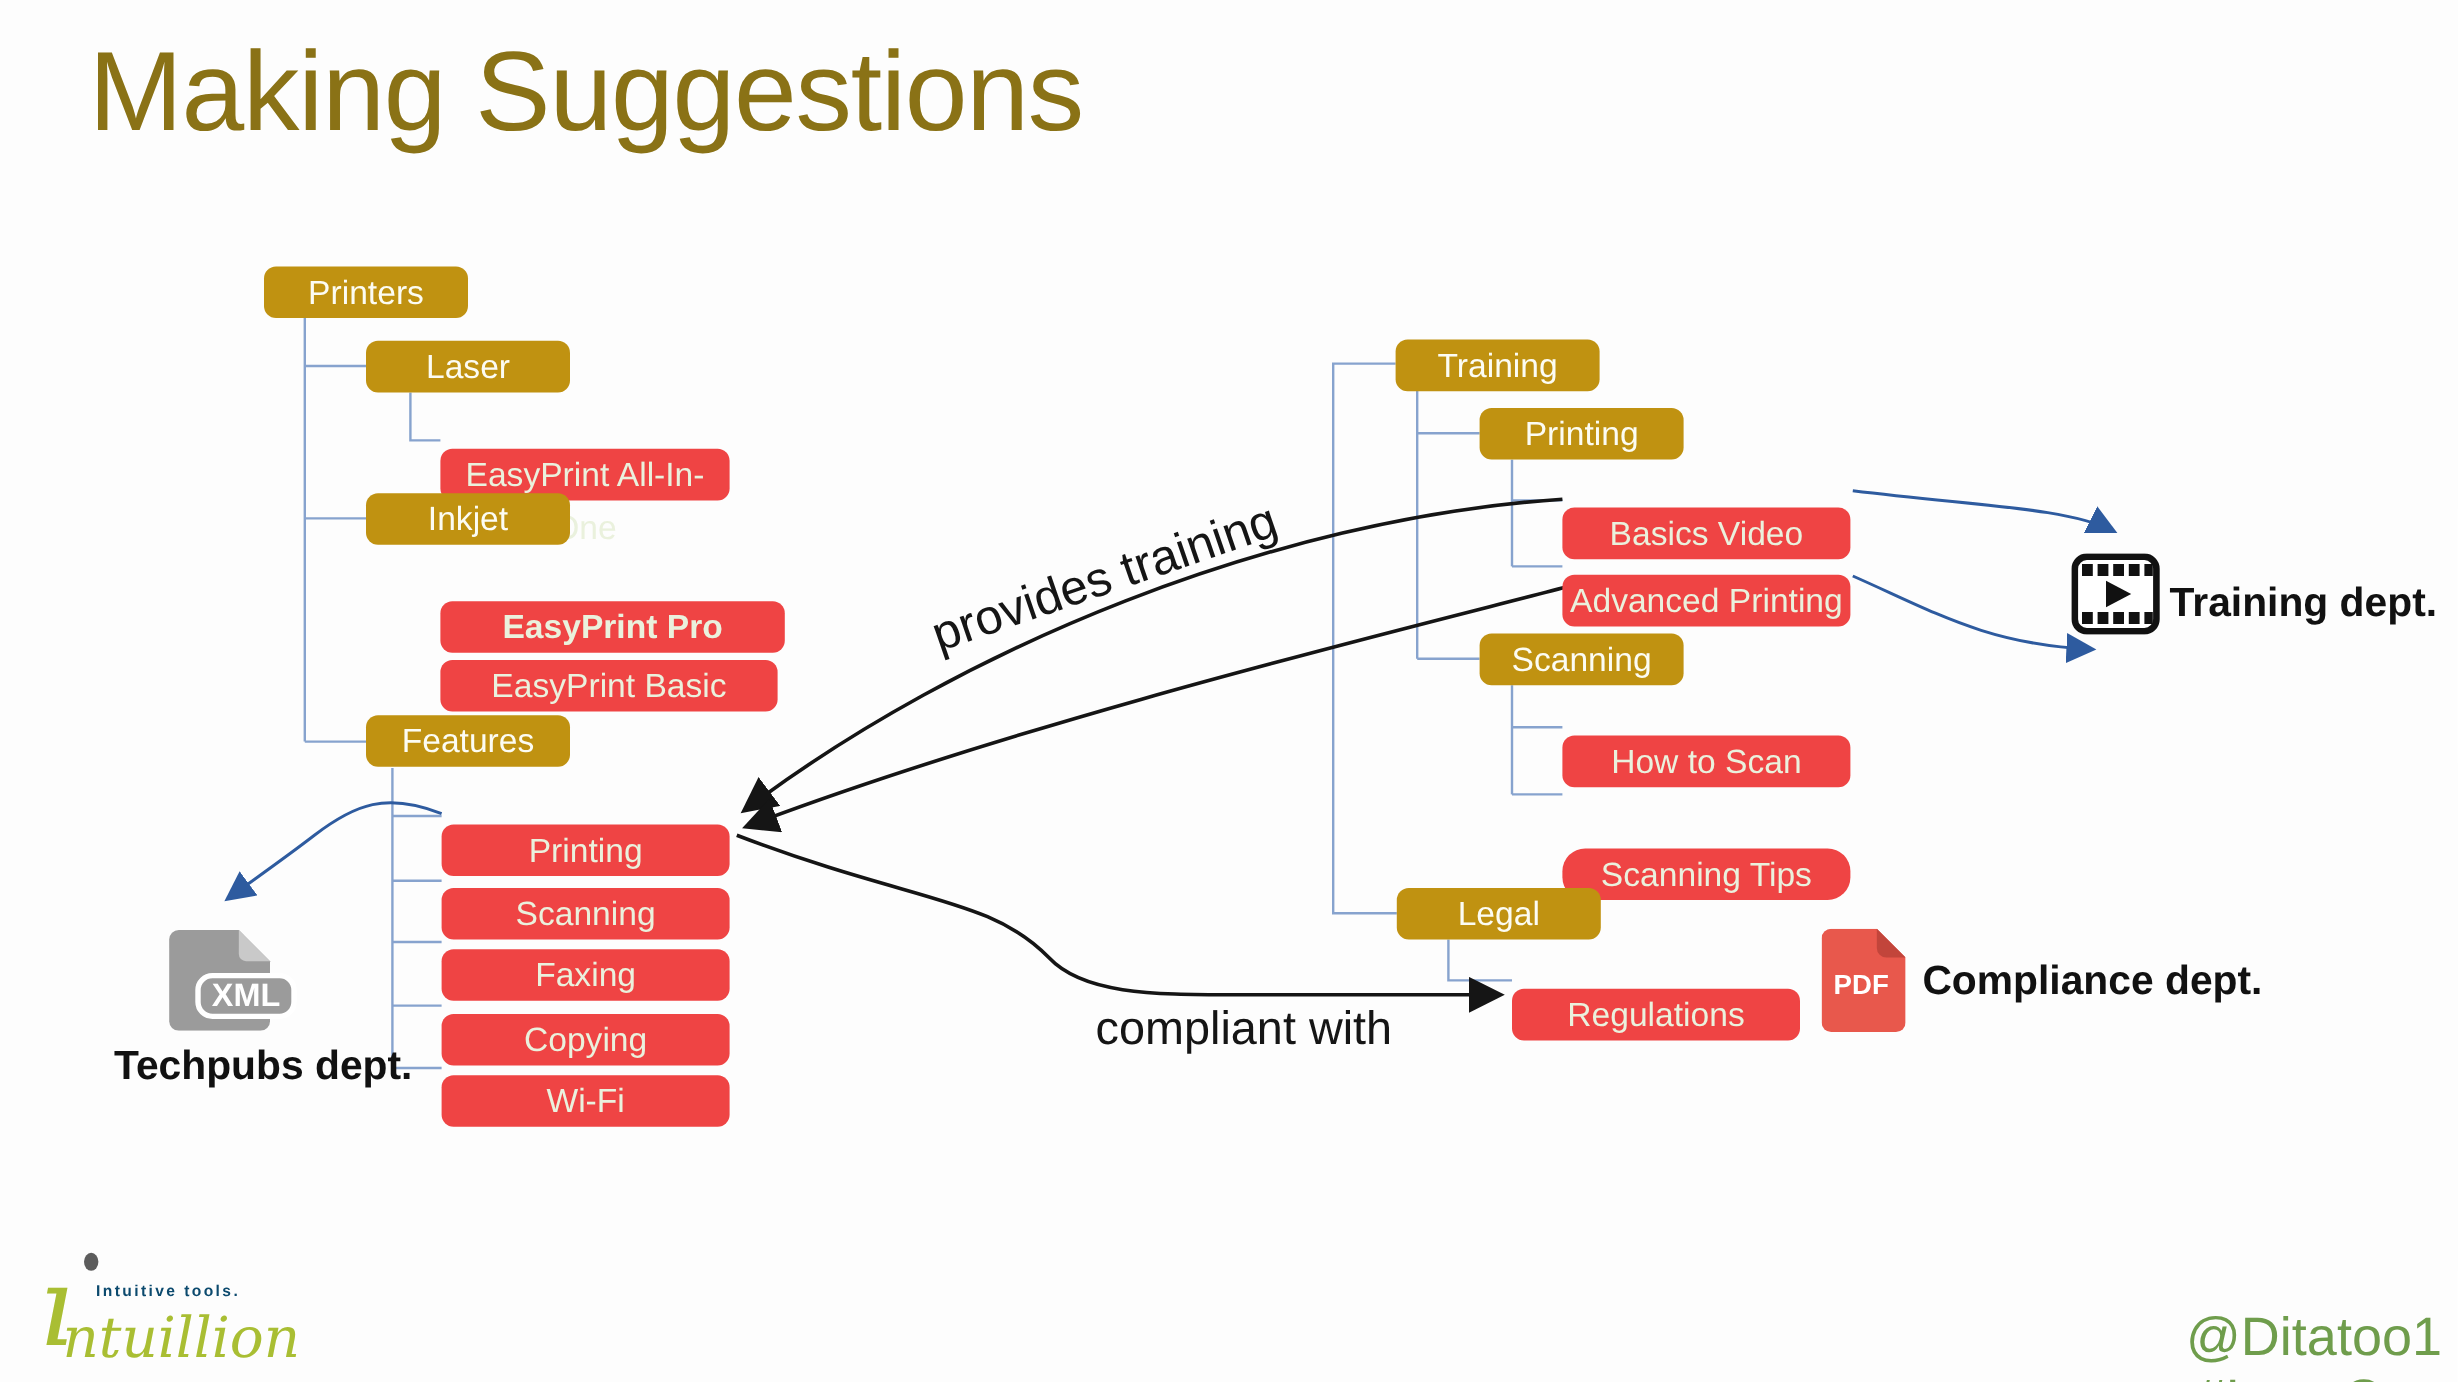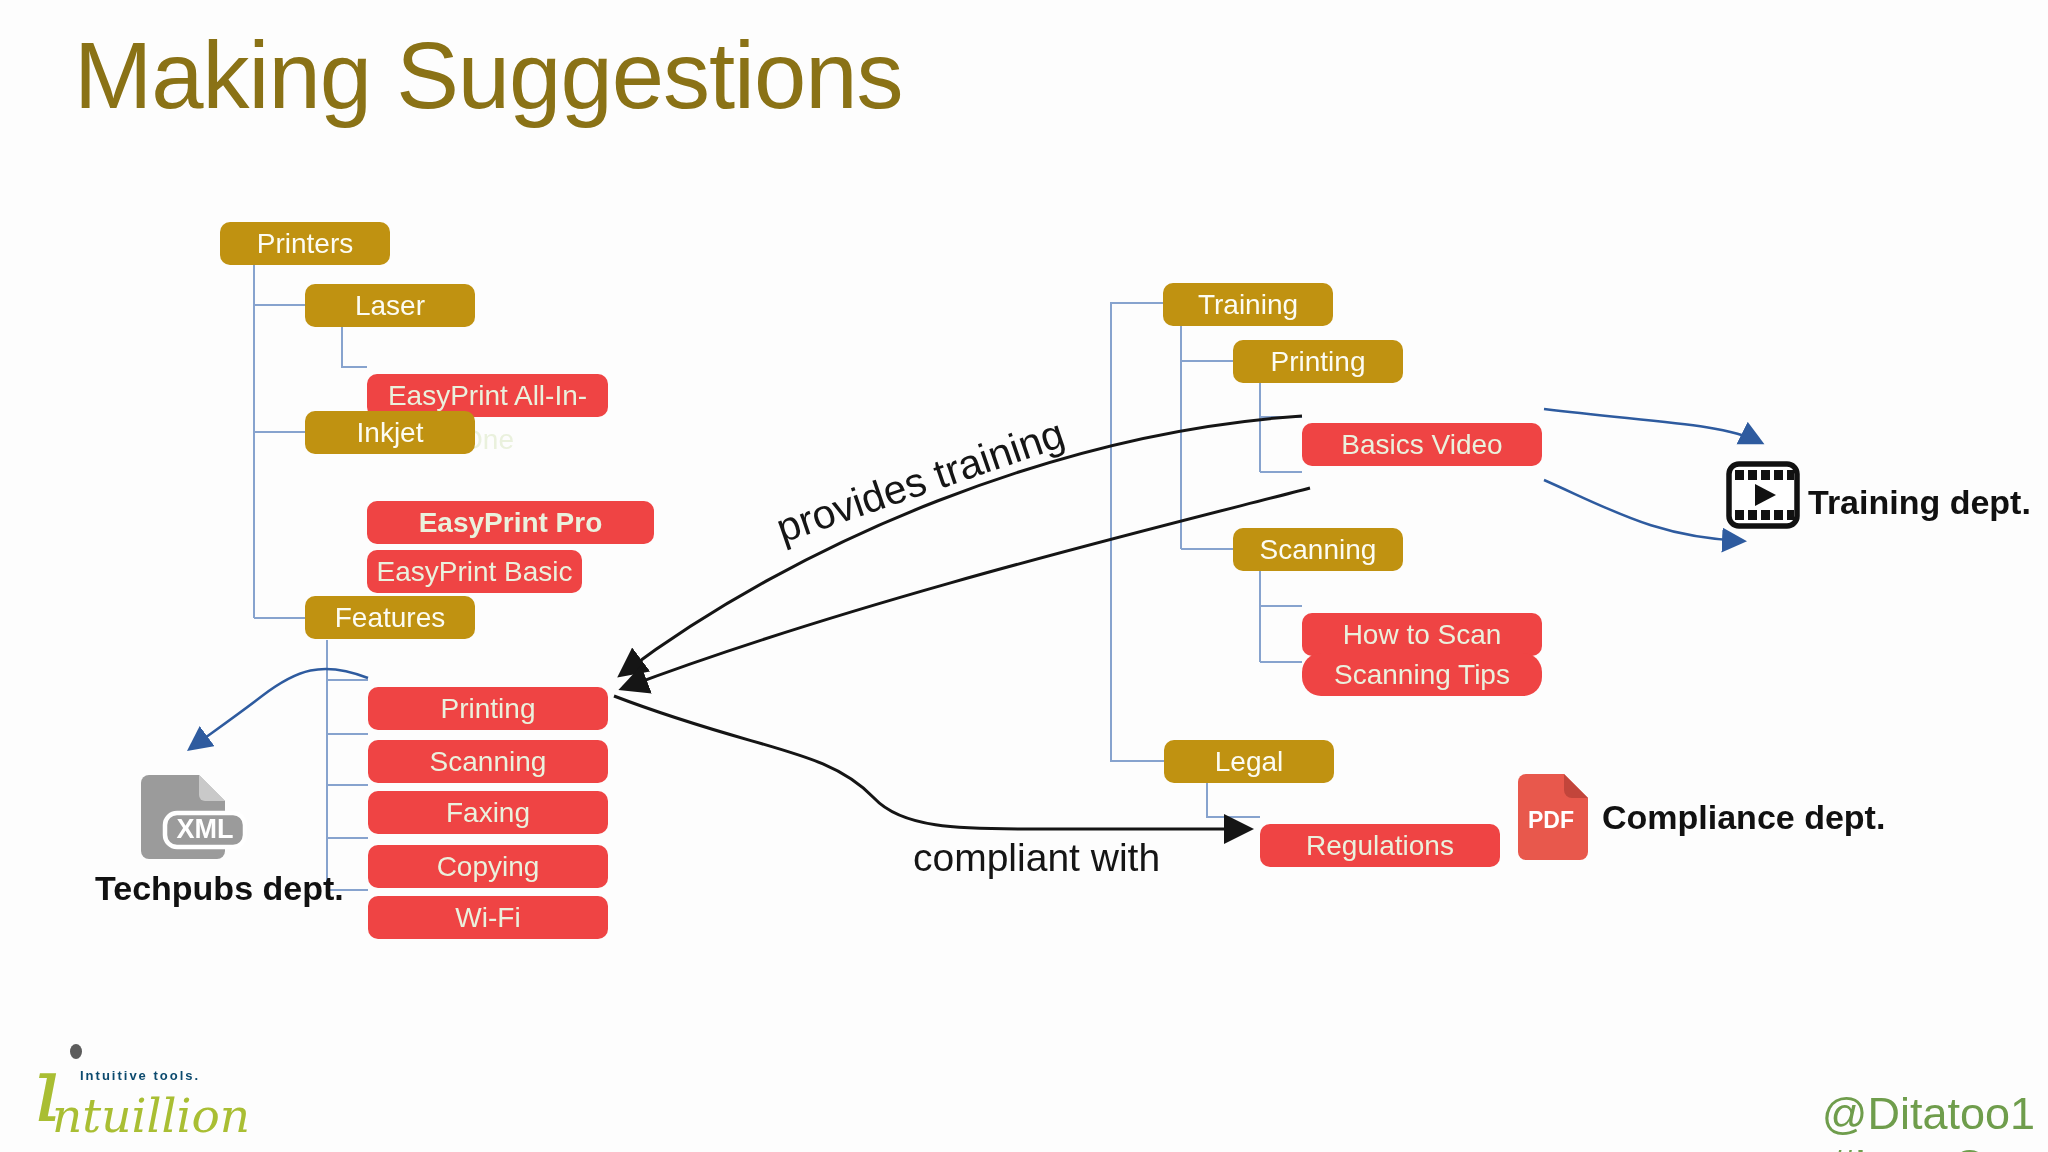--- a/index.html
+++ b/index.html
@@ -84,34 +84,35 @@
       <path d="M1544 480 C1612 510, 1656 537, 1742 541" marker-end="url(#mblue)"></path>
       <path d="M368 678 C322 660, 296 670, 262 696 C236 716, 210 734, 191 748" marker-end="url(#mblue)"></path>
     </g>
   </svg>
 
   <div class="node gold" style="left:220px;top:222px;width:170px;">Printers</div>
   <div class="node gold" style="left:305px;top:284px;width:170px;">Laser</div>
   <div class="node green" style="left:367px;top:346px;width:241px;">EasyPrint All-In-One</div>
   <div class="node gold" style="left:305px;top:411px;width:170px;">Inkjet</div>
   <div class="node green" style="left:367px;top:473px;width:287px;font-weight:bold;">EasyPrint Pro</div>
-  <div class="node green" style="left:367px;top:522px;width:215px;">EasyPrint Basic</div>
+  <div class="node green" style="left:367px;top:522px;width:281px;">EasyPrint Basic</div>
   <div class="node gold" style="left:305px;top:596px;width:170px;">Features</div>
   <div class="node green" style="left:368px;top:659px;width:240px;">Printing</div>
   <div class="node green" style="left:368px;top:712px;width:240px;">Scanning</div>
   <div class="node green" style="left:368px;top:763px;width:240px;">Faxing</div>
   <div class="node green" style="left:368px;top:817px;width:240px;">Copying</div>
   <div class="node green" style="left:368px;top:868px;width:240px;">Wi-Fi</div>
 
   <div class="node gold" style="left:1163px;top:283px;width:170px;">Training</div>
   <div class="node gold" style="left:1233px;top:340px;width:170px;">Printing</div>
   <div class="node green" style="left:1302px;top:395px;width:240px;">Basics Video</div>
+  <div class="node green" style="left:1302px;top:451px;width:240px;">Advanced Printing</div>
   <div class="node gold" style="left:1233px;top:528px;width:170px;">Scanning</div>
   <div class="node green" style="left:1302px;top:585px;width:240px;">How to Scan</div>
-  <div class="node green" style="left:1302px;top:625px;width:240px;border-radius:19px;">Scanning Tips</div>
+  <div class="node green" style="left:1302px;top:679px;width:240px;border-radius:19px;">Scanning Tips</div>
   <div class="node gold" style="left:1164px;top:740px;width:170px;">Legal</div>
   <div class="node green" style="left:1260px;top:796px;width:240px;">Regulations</div>
 
   <div class="rel-label" style="left:770px;top:458px;width:300px;text-align:center;font-size:41px;transform:rotate(-19deg);">provides training</div>
   <div class="rel-label" style="left:913px;top:836px;">compliant with</div>
 
   <div class="icon-wrap" style="left:137px;top:773px;">
     <svg width="112" height="86" viewBox="0 0 112 86" xmlns="http://www.w3.org/2000/svg">
       <path d="M12 2 h50 l26 26 v50 a8 8 0 0 1 -8 8 H12 a8 8 0 0 1 -8 -8 V10 a8 8 0 0 1 8 -8 z" fill="#9b9b9b"></path>
       <path d="M62 2 l26 26 h-20 a6 6 0 0 1 -6 -6 z" fill="#c9c9c9"></path>

